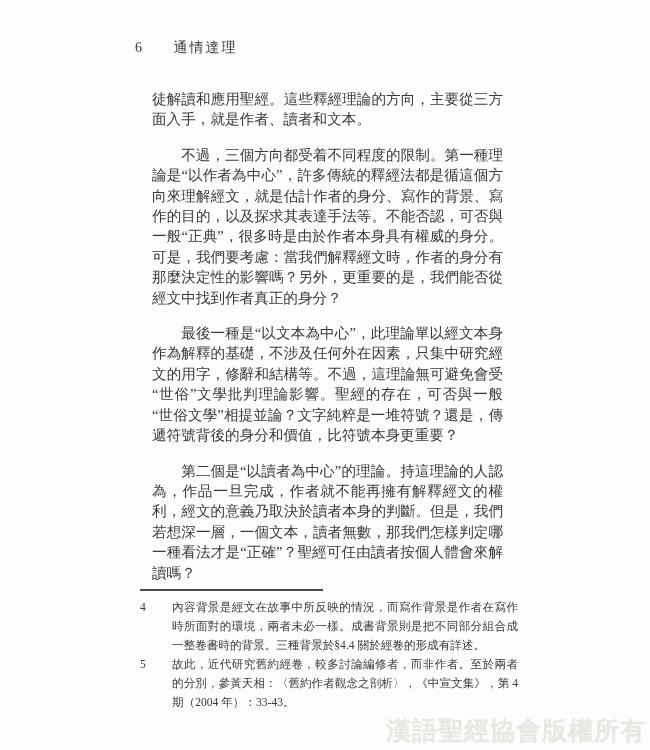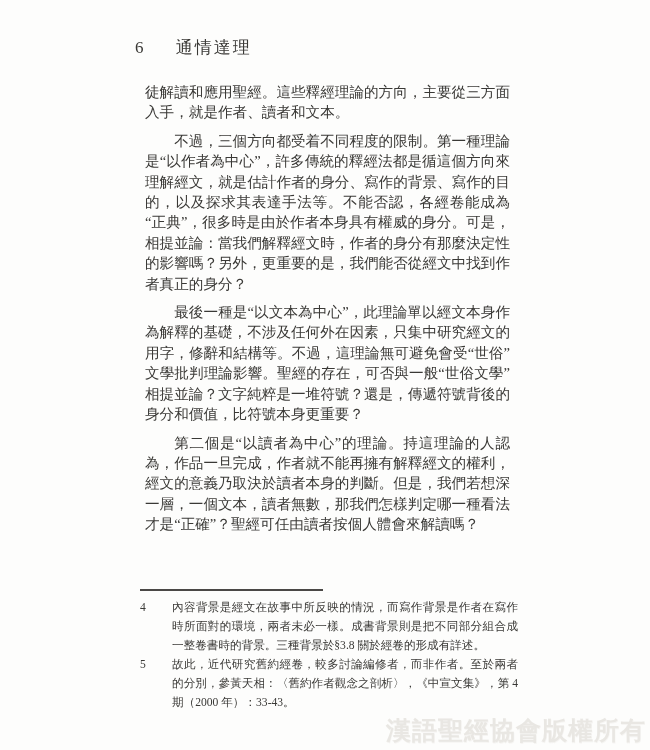--- a/index.html
+++ b/index.html
@@ -6,30 +6,30 @@
   .page {
     position:relative;
     width:650px; height:750px;
     background:#fdfdfc;
     overflow:hidden;
     font-family:"Liberation Serif","DejaVu Serif",serif;
     color:#3a3936;
   }
   .running-head {
     position:absolute; left:135px; top:40px;
-    font-size:17px; line-height:16px;text-align:right;
+    font-size:14px; line-height:16px;text-align:right;
   }
   .running-head .pagenum { display:inline-block; }
   .running-head .title { display:inline-block; margin-left:28px; letter-spacing:2px; }
   .body-text {
     position:absolute; left:137px; top:74px; width:381px;
     font-size:14.6px; line-height:20.4px;
     text-align:justify; text-justify:inter-ideograph;
   }
-  .para { margin:8px; }
+  .para { margin:15px; }
   .para.indent { text-indent:2em; }
   .body-text sup {
     font-size:9px; line-height:0; vertical-align:super;
   }
   .fn-sep {
     position:absolute; left:140px; top:589px;
     width:183px; height:1.6px; background:#4a4846;
   }
   .footnotes {
     position:absolute; left:140px; top:598px; width:378px;
@@ -52,33 +52,33 @@
 
 <div class="page" style="background: rgb(253, 253, 252); color: rgb(58, 57, 54);">
 
   <header class="running-head">
     <span class="pagenum">6</span>
     <span class="title">通情達理</span>
   </header>
 
   <main class="body-text">
     <p class="para">徒解讀和應用聖經。這些釋經理論的方向，主要從三方面入手，就是作者、讀者和文本。</p>
-    <p class="para indent">不過，三個方向都受着不同程度的限制。第一種理論是“以作者為中心”，許多傳統的釋經法都是循這個方向來理解經文，就是估計作者的身分、寫作的背景、寫作的目的，以及探求其表達手法等。不能否認，各經卷能成為“正典”，很多時是由於作者本身具有權威的身分。可是，相提並論：當我們解釋經文時，作者的身分有那麼決定性的影響嗎？另外，更重要的是，我們能否從經文中找到作者真正的身分？</p>
+    <p class="para indent">不過，三個方向都受着不同程度的限制。第一種理論是“以作者為中心”，許多傳統的釋經法都是循這個方向來理解經文，就是估計作者的身分、寫作的背景、寫作的目的，以及探求其表達手法等。不能否認，可否與一般“正典”，很多時是由於作者本身具有權威的身分。可是，我們要考慮：當我們解釋經文時，作者的身分有那麼決定性的影響嗎？另外，更重要的是，我們能否從經文中找到作者真正的身分？</p>
     <p class="para indent">最後一種是“以文本為中心”，此理論單以經文本身作為解釋的基礎，不涉及任何外在因素，只集中研究經文的用字，修辭和結構等。不過，這理論無可避免會受“世俗”文學批判理論影響。聖經的存在，可否與一般“世俗文學”相提並論？文字純粹是一堆符號？還是，傳遞符號背後的身分和價值，比符號本身更重要？</p>
     <p class="para indent">第二個是“以讀者為中心”的理論。持這理論的人認為，作品一旦完成，作者就不能再擁有解釋經文的權利，經文的意義乃取決於讀者本身的判斷。但是，我們若想深一層，一個文本，讀者無數，那我們怎樣判定哪一種看法才是“正確”？聖經可任由讀者按個人體會來解讀嗎？</p>
   </main>
 
   <div class="fn-sep" style="background: rgb(74, 72, 70);"></div>
 
   <section class="footnotes">
     <div class="fn">
       <span class="fn-num">4</span>
-      <span class="fn-text">內容背景是經文在故事中所反映的情況，而寫作背景是作者在寫作時所面對的環境，兩者未必一樣。成書背景則是把不同部分組合成一整卷書時的背景。三種背景於§3.8 關於經卷的形成有詳述。</span>
+      <span class="fn-text">內容背景是經文在故事中所反映的情況，而寫作背景是作者在寫作時所面對的環境，兩者未必一樣。成書背景則是把不同部分組合成一整卷書時的背景。三種背景於§4.4 關於經卷的形成有詳述。</span>
     </div>
     <div class="fn">
       <span class="fn-num">5</span>
-      <span class="fn-text">故此，近代研究舊約經卷，較多討論編修者，而非作者。至於兩者的分別，參黃天相：〈舊約作者觀念之剖析〉，《中宣文集》，第 4 期（2000 年）：33-43。</span>
+      <span class="fn-text">故此，近代研究舊約經卷，較多討論編修者，而非作者。至於兩者的分別，參黃天相：〈舊約作者觀念之剖析〉，《中宣文集》，第 4 期（2004 年）：33-43。</span>
     </div>
   </section>
 
   <div class="watermark" style="color: rgb(233, 231, 227);">漢語聖經協會版權所有</div>
 
 </div>
 
 </body></html>

